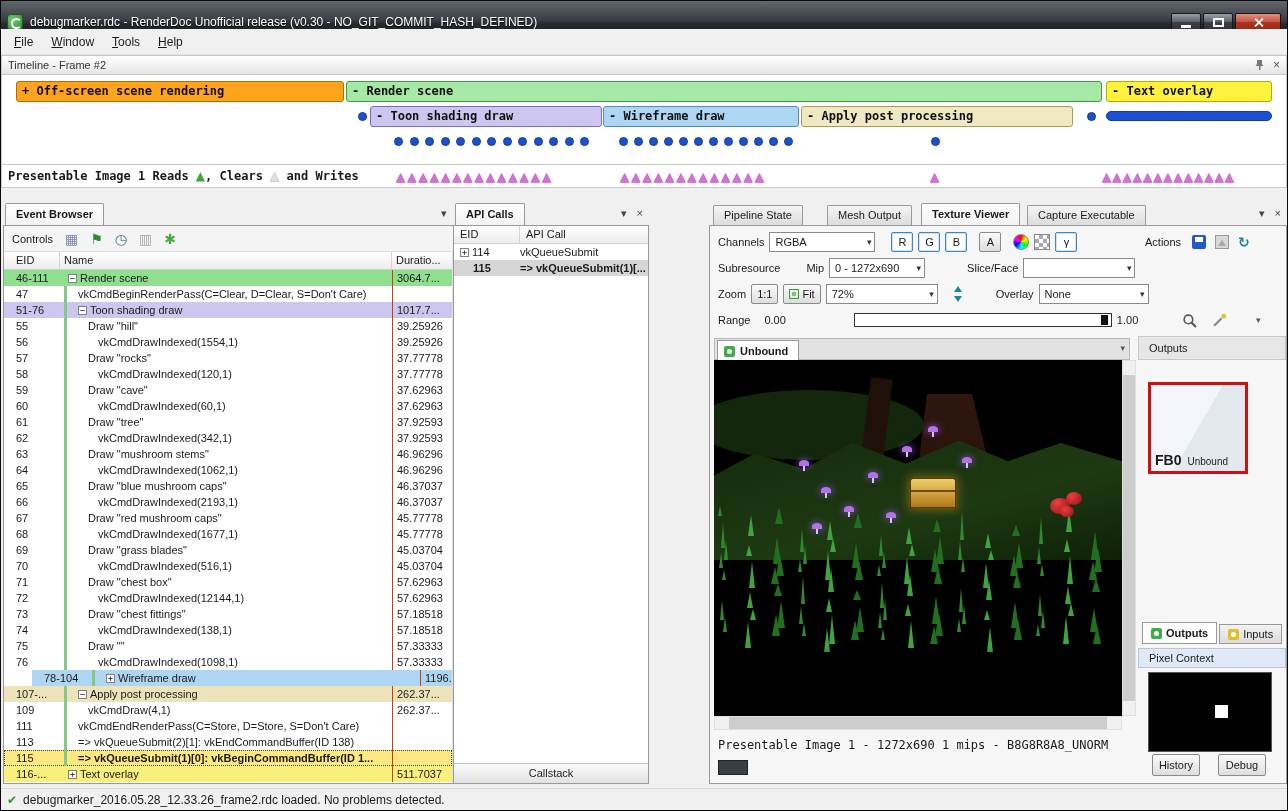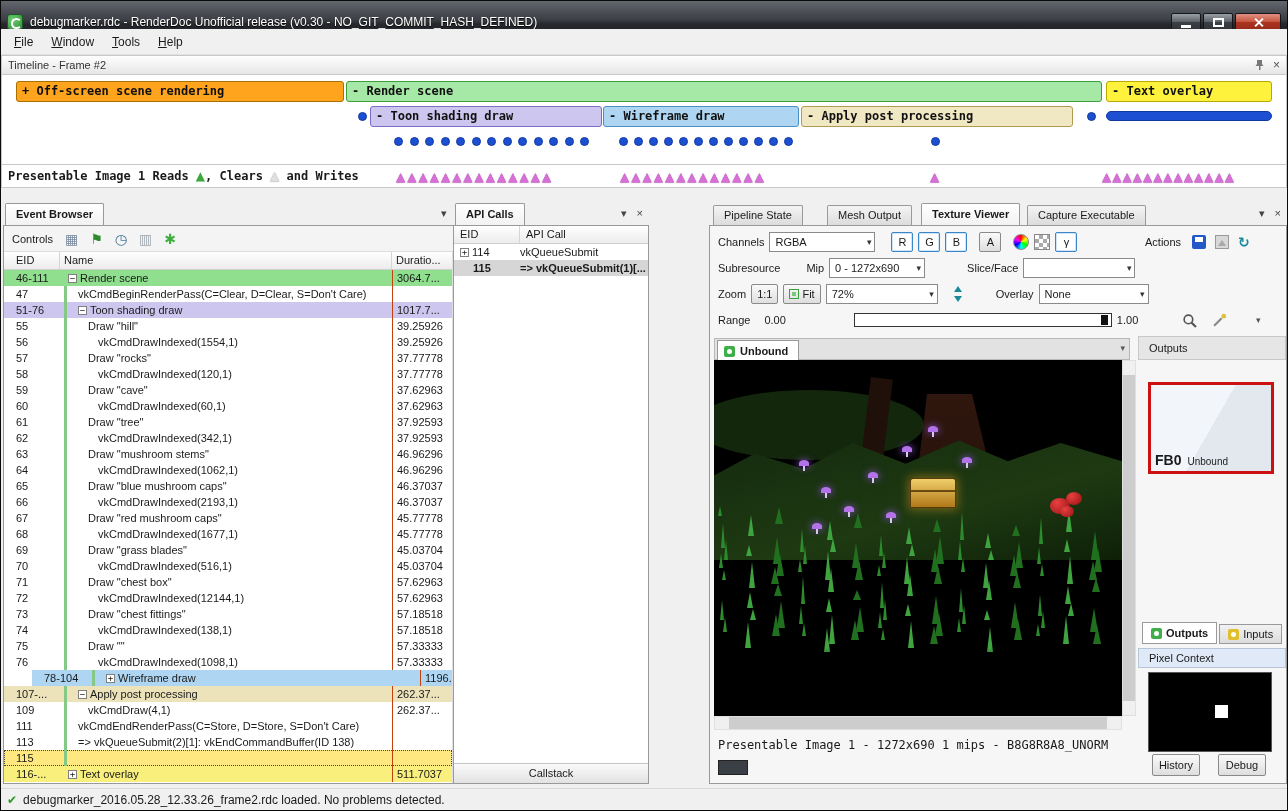--- a/index.html
+++ b/index.html
@@ -121,21 +121,21 @@
 .chest:after{content:"";position:absolute;left:0;top:11px;width:100%;height:2px;background:#6a4a10}
 .redshroom{position:absolute;left:336px;top:132px;width:40px;height:30px}
 .redshroom i{position:absolute;border-radius:50%;background:radial-gradient(circle at 35% 30%,#e84040,#941010)}
 .bottom-black{position:absolute;left:0;top:288px;width:100%;height:70px;background:linear-gradient(transparent,#000 40%)}
 .v-scroll{position:absolute;left:412px;top:134px;width:14px;height:356px;background:#f0f0f0;border:1px solid #e0e0e0}
 .h-scroll{position:absolute;left:4px;top:490px;width:408px;height:14px;background:#f0f0f0;border:1px solid #e0e0e0}
 .tex-status{position:absolute;left:8px;top:512px;font-family:"DejaVu Sans Mono","Liberation Mono",monospace;font-size:12px;white-space:nowrap}
 .swatch{position:absolute;left:8px;top:534px;width:30px;height:15px;background:#3a3f45;border:1px solid #222}
 
 .outputs-hdr{position:absolute;left:428px;top:110px;width:148px;height:24px;background:#e6e6e6;border:1px solid #c8c8c8;line-height:22px;padding-left:10px}
-.fb0{position:absolute;left:438px;top:156px;width:126px;height:92px;border:3px solid #cc1111;background:linear-gradient(120deg,#f2f5fa 50%,#e3e8ef 50%);display:flex;align-items:flex-end;padding:3px 4px;gap:6px}
+.fb0{position:absolute;left:438px;top:156px;width:100px;height:92px;border:3px solid #cc1111;background:linear-gradient(120deg,#f2f5fa 50%,#e3e8ef 50%);display:flex;align-items:flex-end;padding:3px 4px;gap:6px}
 .fb0 .fbname{font-weight:bold;font-size:14px}
 .fb0 .fbstat{font-size:10px;color:#222;margin-bottom:1px}
 .mini-tabs{position:absolute;left:432px;top:396px;height:22px;display:flex;gap:2px}
 .mini-tab{height:22px;border:1px solid #999;background:#fff;display:flex;align-items:center;gap:4px;padding:0 8px;font-weight:bold}
 .mini-tab.inactive{background:linear-gradient(#f2f2f2,#dcdcdc);font-weight:normal;height:20px;margin-top:2px}
 .pixel-hdr{position:absolute;left:428px;top:422px;width:148px;height:20px;background:#dfe9f7;border:1px solid #b8c6da;line-height:18px;padding-left:10px}
 .pixel-box{position:absolute;left:438px;top:446px;width:124px;height:80px;background:#000;border:1px solid #555}
 .px-square{position:absolute;left:66px;top:32px;width:13px;height:13px;background:#fff}
 .btn{border:1px solid #8a8a8a;border-radius:2px;background:linear-gradient(#fafafa,#dedede);font-size:11px;display:inline-flex;align-items:center;justify-content:center}
 .hist{position:absolute;left:442px;top:528px;width:48px;height:22px}
@@ -521,20 +521,21 @@
                 <span class="ind" style="width: 18px;"></span>
                 <span>=&gt; vkQueueSubmit(2)[1]: vkEndCommandBuffer(ID 138)</span>
               </div>
               <div class="c-dur"></div>
             </div>
             <div class="eb-row marquee" style="background: rgb(255, 232, 127);">
               <div class="c-eid">115</div>
               <div class="c-name">
                 <span class="guide"></span>
                 <span class="ind" style="width: 18px;"></span>
+                <span style="font-weight: bold;">=&gt; vkQueueSubmit(1)[0]: vkBeginCommandBuffer(ID 1...</span>
               </div>
               <div class="c-dur"></div>
             </div>
             <div class="eb-row" style="background: rgb(248, 239, 125);">
               <div class="c-eid">116-...</div>
               <div class="c-name">
                 <span class="ind" style="width: 8px;"></span>
                 <span class="expander">+</span>
                 <span>Text overlay</span>
               </div>

